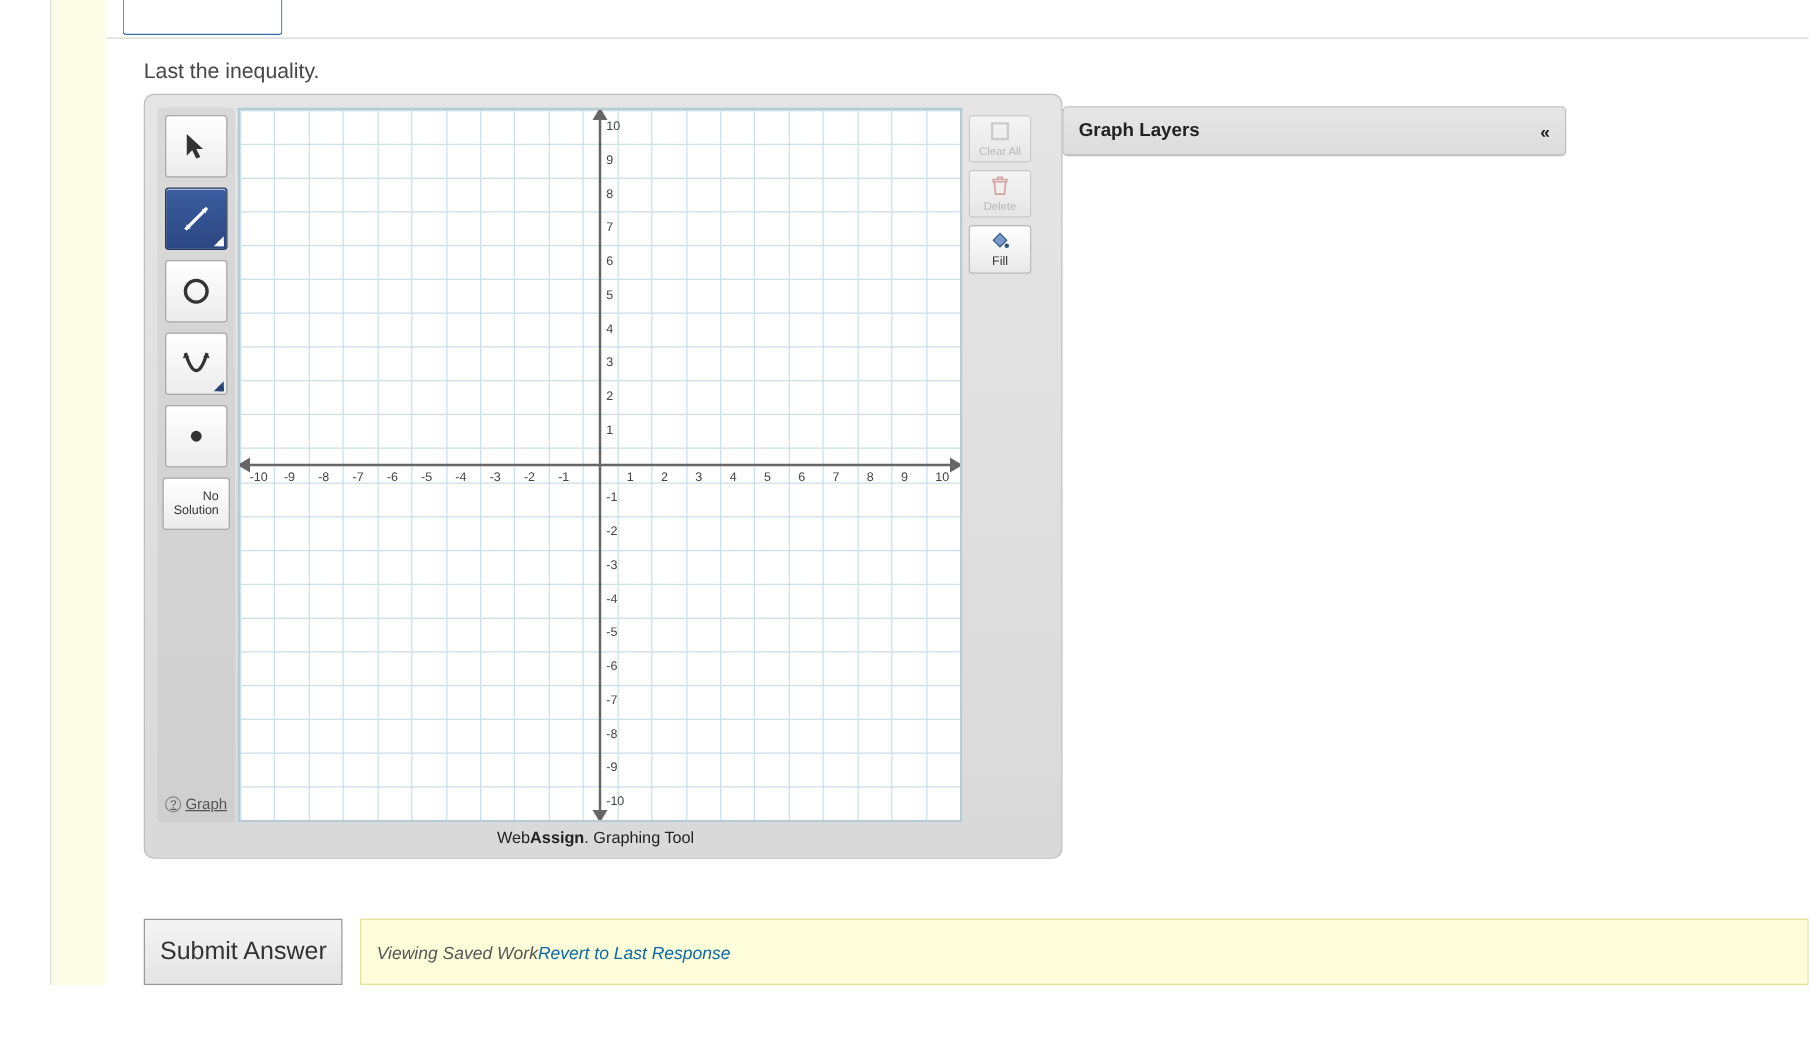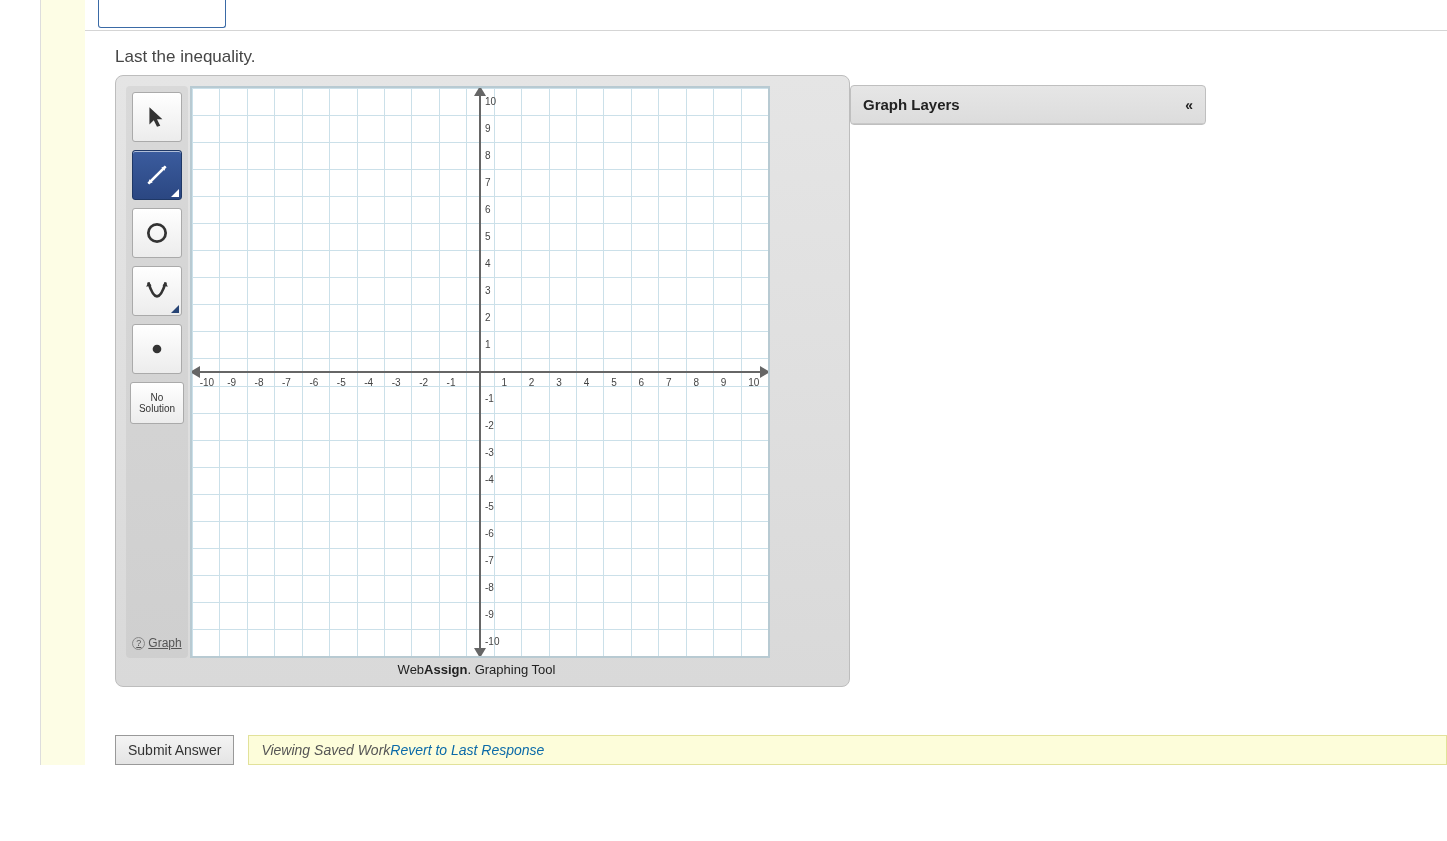--- a/index.html
+++ b/index.html
@@ -16,21 +16,21 @@
 .graph-shell { position: relative; width: 735px; }
 .graph-widget { width: 735px; height: 612px; background: linear-gradient(#e5e5e5,#d9d9d9); border: 1px solid #bdbdbd; border-radius: 8px; padding: 10px; position: relative; }
 .widget-row { display: flex; height: 572px; }
 .tool-col { width: 62px; background: linear-gradient(#d9d9d9,#cfcfcf); border-radius: 4px; display: flex; flex-direction: column; align-items: center; padding-top: 6px; gap: 8px; }
 .tool-btn { width: 50px; height: 50px; background: linear-gradient(#fff,#ececec); border: 1px solid #aaa; border-radius: 3px; display: flex; align-items: center; justify-content: center; cursor: pointer; box-shadow: 0 1px 0 rgba(255,255,255,.6) inset; position: relative; }
 .tool-btn.active { background: linear-gradient(#3b5c9e,#2b4782); border-color: #1f3866; }
 .tool-btn svg { width: 26px; height: 26px; }
 .tool-btn.tall { height: 42px; }
 .tool-btn .corner { position:absolute; right:2px; bottom:2px; border:4px solid transparent; border-bottom-color:#274475; border-right-color:#274475; }
 .tool-btn.active .corner { border-bottom-color:#fff; border-right-color:#fff; }
-.nosol { width: 54px; height: 34px; font-size: 10px; line-height: 11px; text-align: center; color: #333; }
+.nosol { width: 54px; height: 34px; font-size: 10px; line-height: 11px; text-align: right; color: #333; }
 .help-link { margin-top: auto; margin-bottom: 8px; font-size: 12px; color: #555; text-decoration: underline; display:flex; align-items:center; gap:3px; cursor:pointer; }
 .help-link .qm { width:13px; height:13px; border:1px solid #888; border-radius:50%; font-size:9px; display:flex; align-items:center; justify-content:center; text-decoration:none; }
 
 .graph-canvas { width: 580px; height: 572px; background: #fff; border: 2px solid #b8cad2; margin-left: 2px; position: relative; overflow:hidden; }
 .grid-line { position: absolute; background: #cbe0e9; }
 .grid-h { left:0; right:0; height:1px; }
 .grid-v { top:0; bottom:0; width:1px; }
 .axis-h { position:absolute; left:0; right:0; height:2px; background:#666; }
 .axis-v { position:absolute; top:0; bottom:0; width:2px; background:#666; }
 .arrow { position:absolute; width:0; height:0; }
@@ -38,27 +38,27 @@
 
 .right-col { width: 60px; display:flex; flex-direction:column; align-items:center; gap:6px; padding-top:6px; }
 .right-btn { width:50px; background: linear-gradient(#fff,#e8e8e8); border:1px solid #bbb; border-radius:3px; display:flex; flex-direction:column; align-items:center; justify-content:center; font-size:9px; color:#999; padding:3px 0; cursor: pointer; }
 .right-btn.disabled { opacity:.6; cursor:default; }
 .right-btn svg { width:18px; height:18px; margin-bottom:2px; }
 .right-btn.fill { color:#333; font-size:10px; }
 
 .footer-brand { text-align:center; padding-right:12px; font-size:13px; color:#222; margin-top:4px; }
 .footer-brand b { font-weight:bold; }
 
-.layers-panel { position:absolute; left: 735px; top: 10px; width: 356px; background: linear-gradient(#e6e6e6,#dcdcdc); border:1px solid #bfbfbf; border-radius:4px; }
+.layers-panel { position:absolute; left: 735px; top: 10px; width: 403px; background: linear-gradient(#e6e6e6,#dcdcdc); border:1px solid #bfbfbf; border-radius:4px; }
 .layers-head { display:flex; align-items:center; justify-content:space-between; padding:10px 12px; font-weight:bold; font-size:15px; color:#222; border-bottom:1px solid #c8c8c8; }
 .collapse-icon { font-size:14px; cursor:pointer; }
 .layers-body { padding:14px 14px 18px; font-size:14px; color:#333; line-height:1.5; }
 
 .bottom-bar { display:flex; align-items:stretch; margin-top:48px; }
-.submit-btn { background: linear-gradient(#f4f4f4,#e4e4e4); border:1px solid #999; padding:4px 12px; font-size:14px; color:#333; cursor:pointer; }
+.submit-btn { background: linear-gradient(#f4f4f4,#e4e4e4); border:1px solid #999; padding:14px 12px; font-size:20px; color:#333; cursor:pointer; }
 .status-strip { flex:1; margin-left:14px; background:#fdfdda; border:1px solid #e2e29a; padding:6px 12px; font-style:italic; font-size:14px; color:#555; display:flex; align-items:center; }
 .status-strip a { color:#0b6aa8; cursor:pointer; font-style:italic; }
 </style>
 </head>
 <body>
 
 <div class="tab-stub"></div>
 
 <div class="outer">
   <div class="yellow-bar"></div>
@@ -199,20 +199,41 @@
               <div class="axis-label" style="left: 293px; top: 359.143px;">-3</div>
               <div class="axis-label" style="left: 293px; top: 386.19px;">-4</div>
               <div class="axis-label" style="left: 293px; top: 413.238px;">-5</div>
               <div class="axis-label" style="left: 293px; top: 440.286px;">-6</div>
               <div class="axis-label" style="left: 293px; top: 467.333px;">-7</div>
               <div class="axis-label" style="left: 293px; top: 494.381px;">-8</div>
               <div class="axis-label" style="left: 293px; top: 521.429px;">-9</div>
               <div class="axis-label" style="left: 293px; top: 548.476px;">-10</div>
             </div>
 
+          <div class="right-col">
+            <div class="right-btn disabled">
+              <svg viewBox="0 0 20 20">
+                  <rect x="3" y="3" width="14" height="14" fill="none" stroke="#bbb" stroke-width="2"></rect>
+                </svg>
+              <span>Clear All</span>
+            </div>
+            <div class="right-btn disabled">
+              <svg viewBox="0 0 20 20">
+                  <path d="M5 6h10l-1 11H6z M4 4h12v2H4z M8 2h4v2H8z" fill="none" stroke="#c77" stroke-width="1.5"></path>
+                </svg>
+              <span>Delete</span>
+            </div>
+            <div class="right-btn fill">
+              <svg viewBox="0 0 20 20">
+                  <path d="M10 3l6 6-6 6-6-6z" fill="#79c" stroke="#357" stroke-width="1"></path>
+                  <circle cx="16" cy="14" r="2" fill="#357"></circle>
+                </svg>
+              <span>Fill</span>
+            </div>
+          </div>
 
         </div>
         <div class="footer-brand">
           <span>Web</span><b>Assign</b><span>.</span><span> Graphing Tool</span>
         </div>
       </div>
 
       <div class="layers-panel">
         <div class="layers-head">
           <span>Graph Layers</span>

